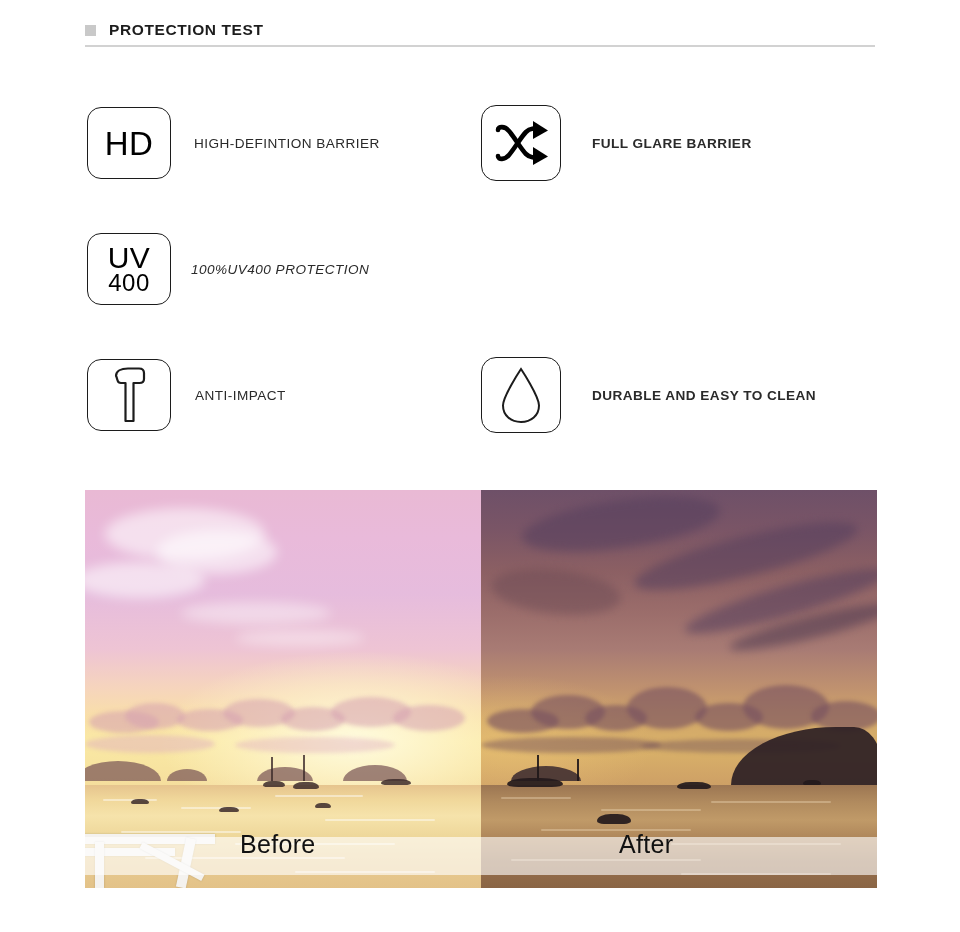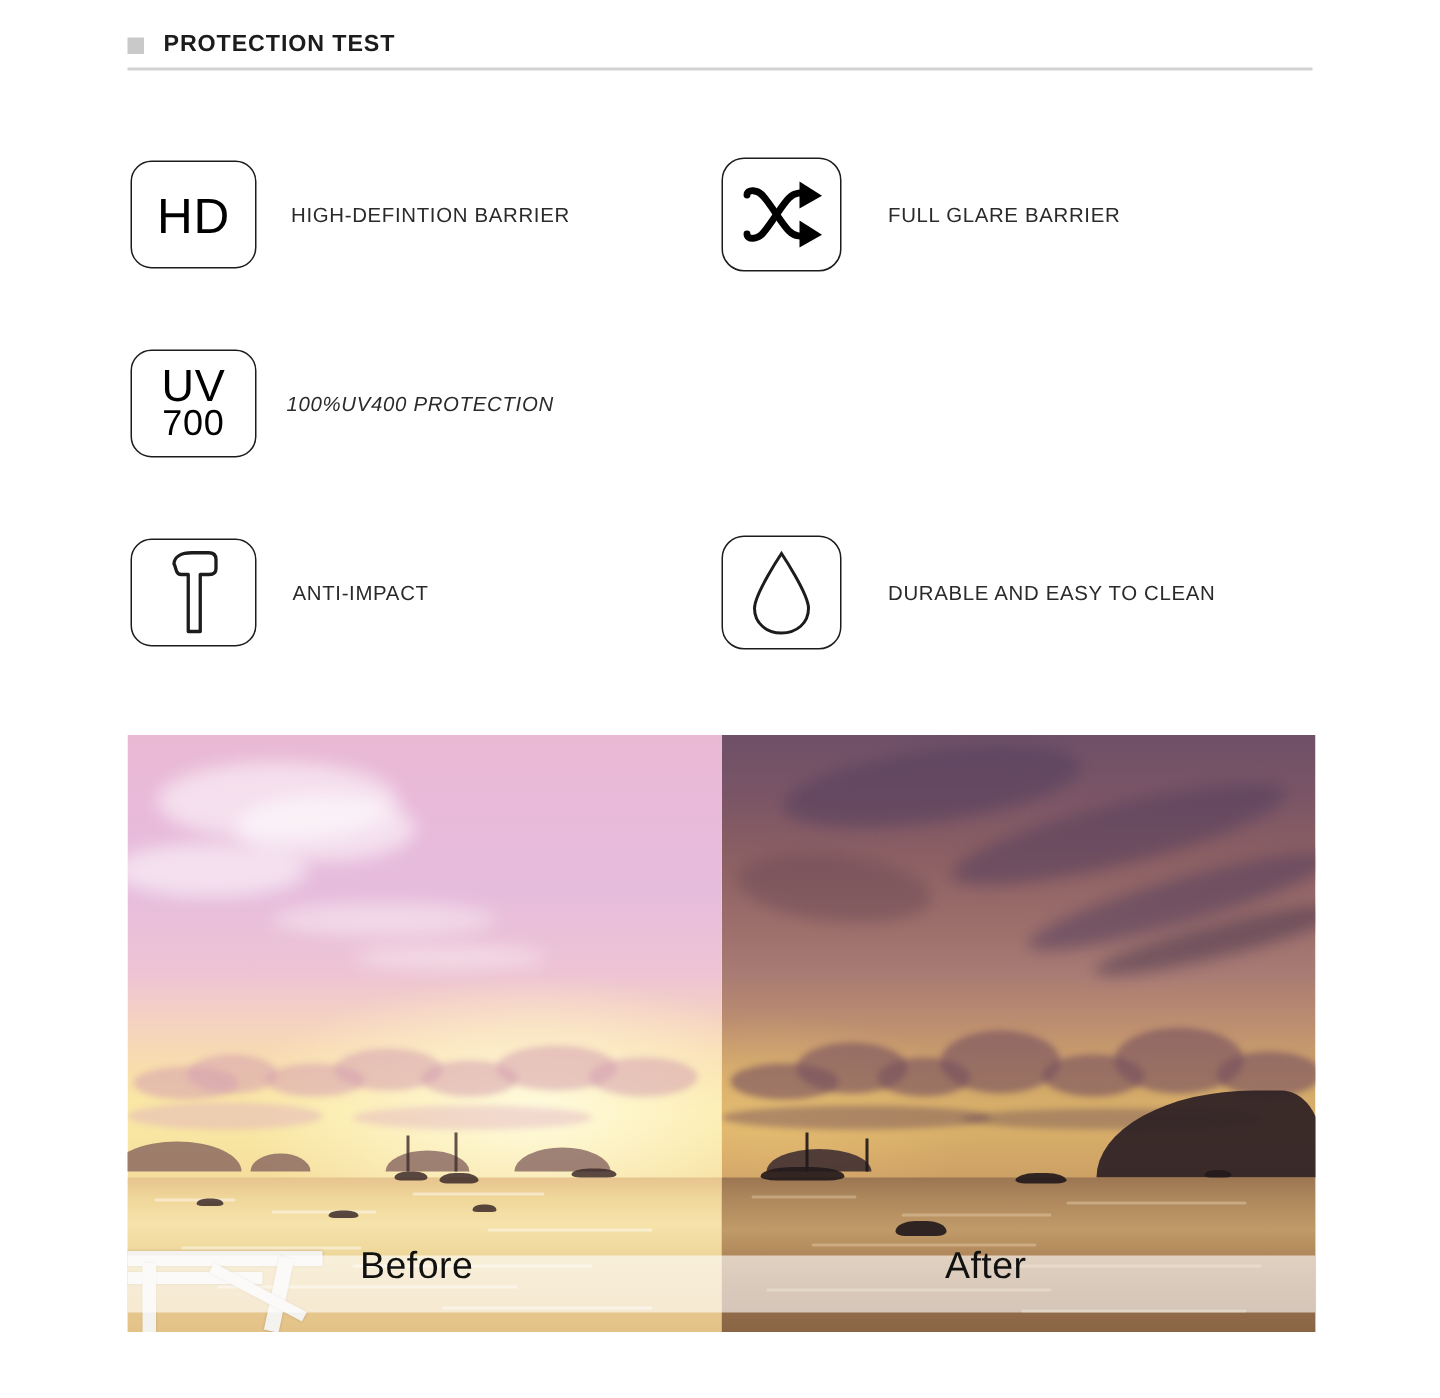--- a/index.html
+++ b/index.html
@@ -60,21 +60,21 @@
     position: relative;
     height: 126px;
   }
   .feature {
     position: absolute;
     display: flex;
     align-items: center;
     height: 86px;
   }
   .feature.col-left  { left: 87px; }
-  .feature.col-right { left: 481px; }
+  .feature.col-right { left: 481px; font-weight: bold; }
 
   .icon-box {
     width: 84px;
     height: 72px;
     border: 1.6px solid #1c1c1c;
     border-radius: 14px;
     box-sizing: border-box;
     display: flex;
     align-items: center;
     justify-content: center;
@@ -280,21 +280,21 @@
   }
   .ba-label {
     position: absolute;
     top: 340px;
     font-size: 25px;
     color: #111;
     letter-spacing: 0.3px;
     font-family: "Liberation Sans", sans-serif;
   }
   .ba-before { left: 155px; }
-  .ba-after  { left: 545px; }
+  .ba-after  { left: 534px; }
 </style>
 </head>
 <body>
 
 <div class="section-header">
   <span class="header-bullet"></span>
   <span class="header-title">PROTECTION TEST</span>
 </div>
 <div class="header-rule"></div>
 
@@ -323,21 +323,21 @@
       <span class="feature-label label-pad-d">FULL GLARE BARRIER</span>
     </div>
   </div>
 
   <div class="feature-row">
 
     <div class="feature col-left">
       <div class="icon-box">
         <span class="icon-text-uv">
           <span class="uv-top">UV</span>
-          <span class="uv-bot">700</span>
+          <span class="uv-bot">400</span>
         </span>
       </div>
       <span class="feature-label label-pad-b">100%UV400 PROTECTION</span>
     </div>
 
   </div>
 
   <div class="feature-row">
 
     <div class="feature col-right">

